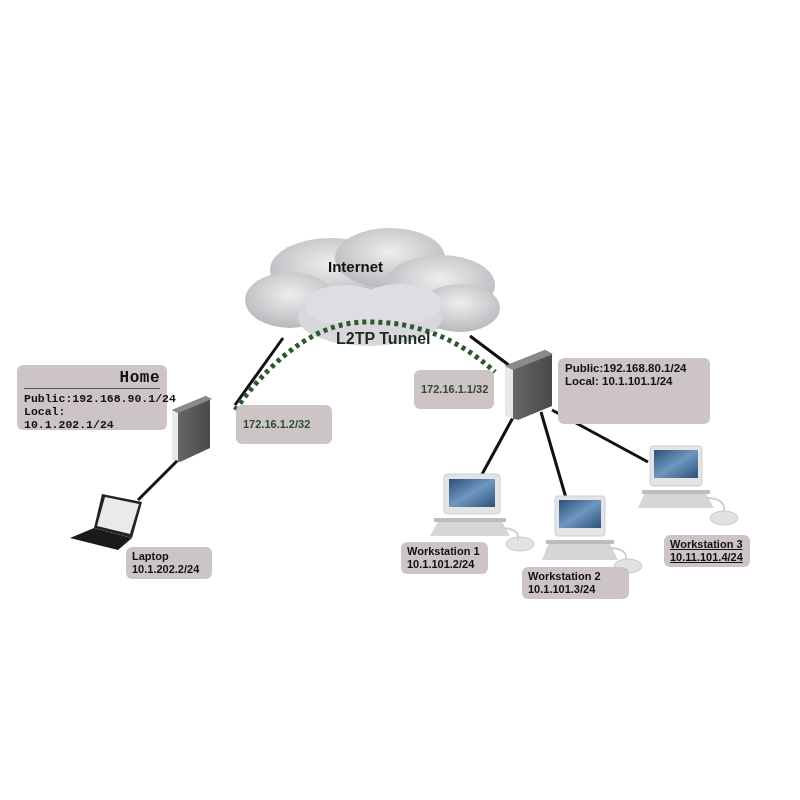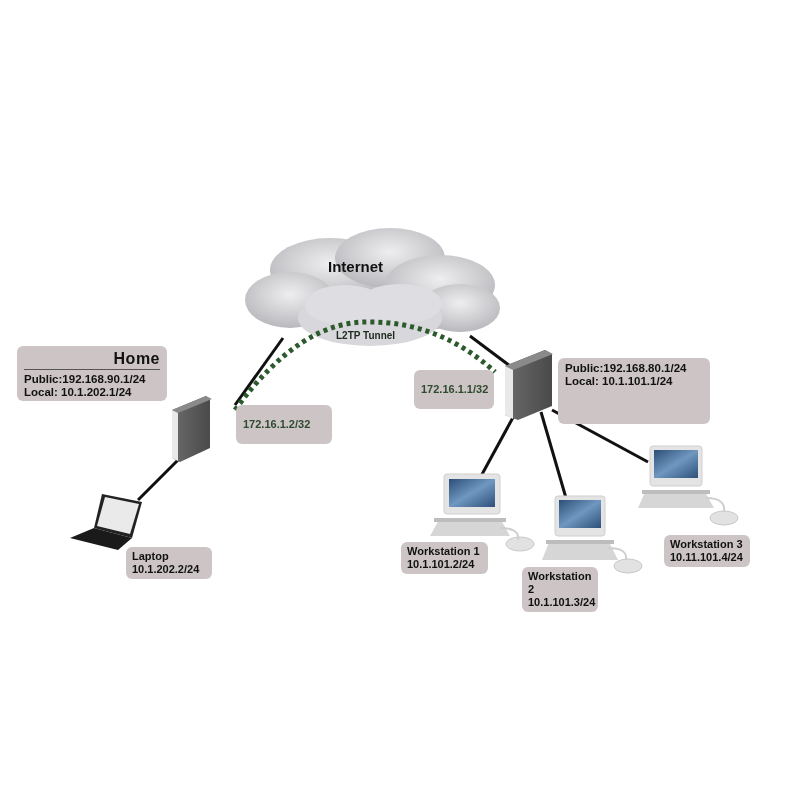--- a/index.html
+++ b/index.html
@@ -7,21 +7,21 @@
            font-family: "Liberation Sans", "DejaVu Sans", sans-serif; }
     #diagram { position: absolute; left: 0; top: 0; width: 800px; height: 800px; }
     .lbl { position: absolute; background: #cdc5c5; border-radius: 6px; color: #111;
            font-weight: bold; font-size: 11px; line-height: 13px; padding: 3px 6px; box-sizing: border-box; }
     .site-box { padding: 4px 7px; }
     .site-title { font-size: 16px; line-height: 18px; font-weight: bold; letter-spacing: 0.5px;
                   border-bottom: 1.5px solid #555; padding-bottom: 1px; margin-bottom: 3px; }
     .site-row { font-size: 11.5px; line-height: 13px; }
     .ip-tag { color: #2f4a2f; font-size: 11px; padding: 13px 7px; }
     .cloud-label { position: absolute; font-weight: bold; color: #111; font-size: 15px; }
-    .tunnel-label { position: absolute; font-weight: bold; color: #1d2b1d; font-size: 10px; }
+    .tunnel-label { position: absolute; font-weight: bold; color: #1d2b1d; font-size: 16px; }
   </style>
 </head>
 <body>
 
 <svg id="diagram" viewBox="0 0 800 800" xmlns="http://www.w3.org/2000/svg">
   <defs>
     <radialGradient id="cloudGrad" cx="50%" cy="40%" r="60%">
       <stop offset="0%" stop-color="#eeeef0"></stop>
       <stop offset="100%" stop-color="#b9b9bd"></stop>
     </radialGradient>
@@ -101,21 +101,21 @@
     <path d="M646 490 L704 490 L714 508 L638 508 Z" fill="#d6d6d6"></path>
     <rect x="642" y="490" width="68" height="4" fill="#bdbdbd"></rect>
     <ellipse cx="724" cy="518" rx="14" ry="7" fill="#e2e2e2" stroke="#c8c8c8"></ellipse>
     <path d="M706 498 Q 726 498 724 512" stroke="#cfcfcf" fill="none" stroke-width="2"></path>
   </g>
 </svg>
 
 <div class="cloud-label" style="left:328px; top:258px;">Internet</div>
 <div class="tunnel-label" style="left:336px; top:330px;">L2TP Tunnel</div>
 
-<div class="lbl site-box" style="left:17px; top:346px; width:150px; height:55px;">
+<div class="lbl site-box" style="left:17px; top:365px; width:150px; height:65px;font-family:Liberation Mono, monospace;">
   <div class="site-title" style="text-align:right;">Home</div>
   <div class="site-row">
     <span>Public:</span><span>192.168.90.1/24</span>
   </div>
   <div class="site-row">
     <span>Local:</span>
     <span>10.1.202.1/24</span>
   </div>
 </div>
 
@@ -133,20 +133,20 @@
 <div class="lbl ip-tag" style="left:414px; top:370px; width:80px;">172.16.1.1/32</div>
 
 <div class="lbl" style="left:126px; top:547px; width:86px;">
   <div>Laptop</div>
   <div>10.1.202.2/24</div>
 </div>
 <div class="lbl" style="left:401px; top:542px; width:87px;">
   <div>Workstation 1</div>
   <div>10.1.101.2/24</div>
 </div>
-<div class="lbl" style="left:522px; top:567px; width:76px;">
+<div class="lbl" style="left:522px; top:567px; width:107px;">
   <div>Workstation 2</div>
   <div>10.1.101.3/24</div>
 </div>
-<div class="lbl" style="left:664px; top:535px; width:86px;">
+<div class="lbl" style="left:664px; top:535px; width:86px;text-decoration:underline;">
   <div>Workstation 3</div>
   <div>10.11.101.4/24</div>
 </div>
 
 </body></html>

